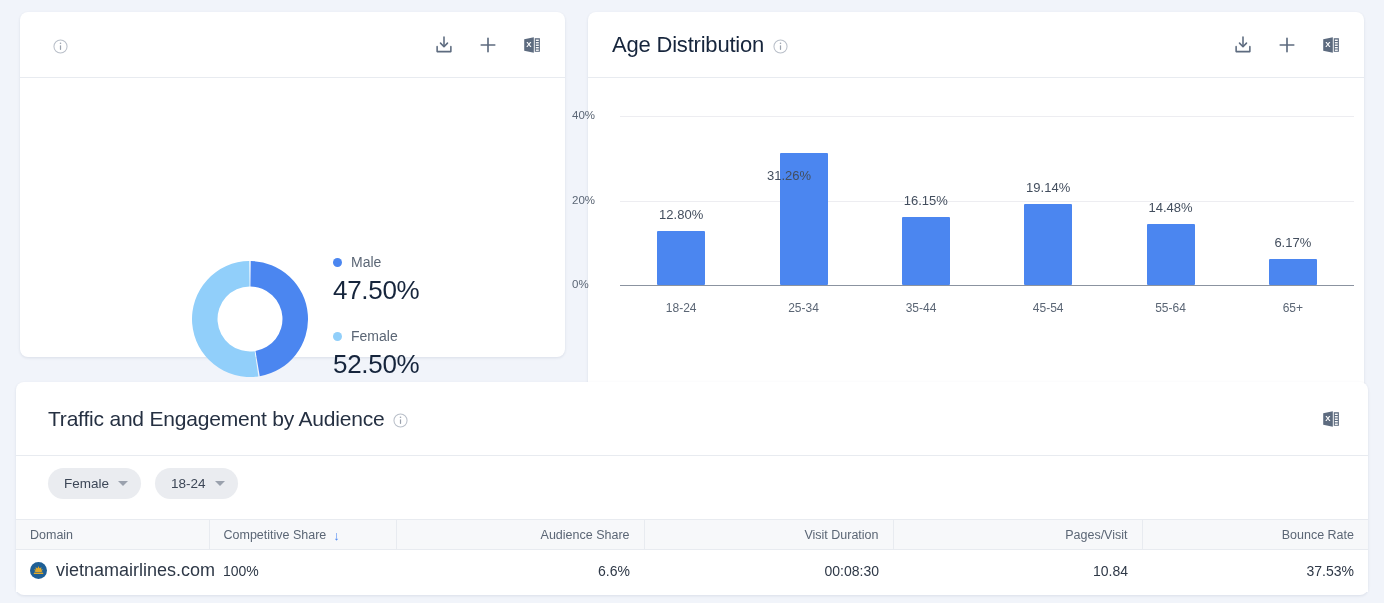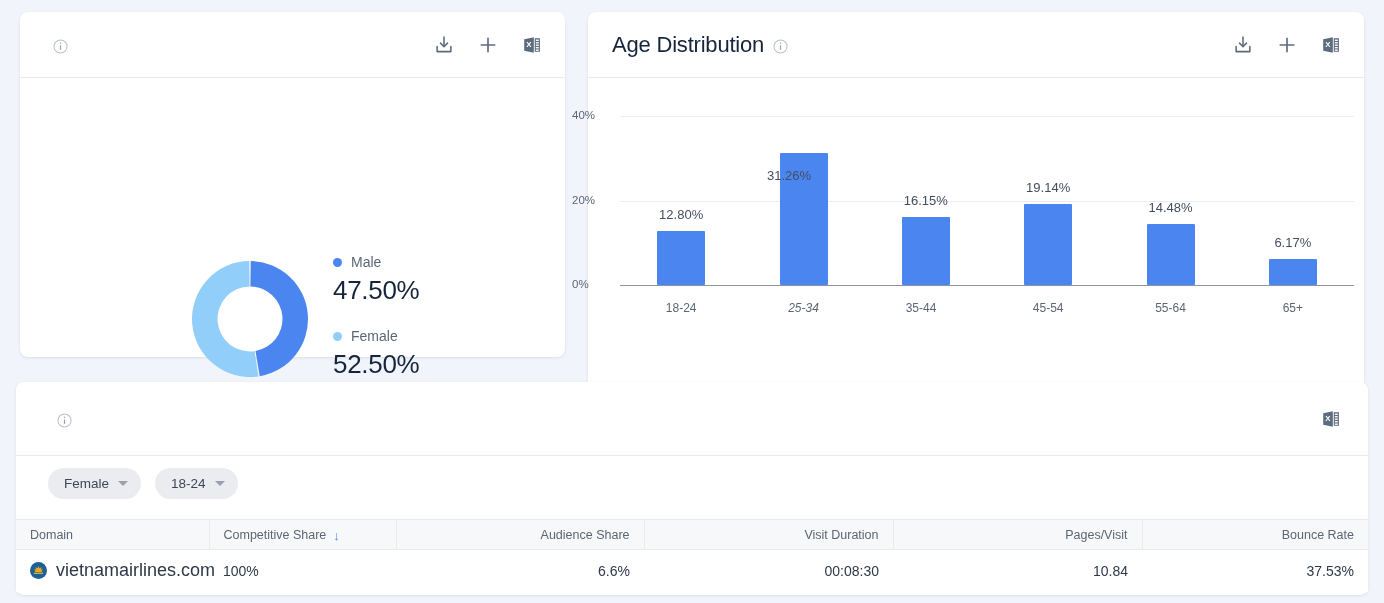--- a/index.html
+++ b/index.html
@@ -362,39 +362,40 @@
           <div class="grid-line" style="left: 32px; width: 734px; top: 122.5px;"></div>
           <div class="ytick" style="left: -16px; top: 115.5px;">20%</div>
           <div class="grid-line" style="left: 32px; width: 734px; top: 38px;"></div>
           <div class="ytick" style="left: -16px; top: 31px;">40%</div>
           <div class="axis-line" style="left: 32px; width: 734px; top: 207px;"></div>
           <div class="bar" style="left: 69.1667px; top: 152.92px; width: 48px; height: 54.08px; background: rgb(75, 134, 240);"></div>
           <div class="bar-label" style="left: 43.1667px; top: 128.92px; width: 100px;">12.80%</div>
           <div class="xtick" style="left: 43.1667px; top: 223px; width: 100px;">18-24</div>
           <div class="bar" style="left: 191.5px; top: 74.9265px; width: 48px; height: 132.073px; background: rgb(75, 134, 240);"></div>
           <div class="bar-label" style="left: 151px; top: 50.9265px; width: 100px; margin-top: 39px;">31.26%</div>
-          <div class="xtick" style="left: 165.5px; top: 223px; width: 100px; font-style: italic;">25-34</div>
+          <div class="xtick" style="left: 165.5px; top: 223px; width: 100px;">25-34</div>
           <div class="bar" style="left: 313.833px; top: 138.766px; width: 48px; height: 68.2337px; background: rgb(75, 134, 240);"></div>
           <div class="bar-label" style="left: 287.833px; top: 114.766px; width: 100px;">16.15%</div>
           <div class="xtick" style="left: 283px; top: 223px; width: 100px;">35-44</div>
           <div class="bar" style="left: 436.167px; top: 126.133px; width: 48px; height: 80.8665px; background: rgb(75, 134, 240);"></div>
           <div class="bar-label" style="left: 410.167px; top: 102.133px; width: 100px;">19.14%</div>
           <div class="xtick" style="left: 410.167px; top: 223px; width: 100px;">45-54</div>
           <div class="bar" style="left: 558.5px; top: 145.822px; width: 48px; height: 61.178px; background: rgb(75, 134, 240);"></div>
           <div class="bar-label" style="left: 532.5px; top: 121.822px; width: 100px;">14.48%</div>
           <div class="xtick" style="left: 532.5px; top: 223px; width: 100px;">55-64</div>
           <div class="bar" style="left: 680.833px; top: 180.932px; width: 48px; height: 26.0682px; background: rgb(75, 134, 240);"></div>
           <div class="bar-label" style="left: 654.833px; top: 156.932px; width: 100px;">6.17%</div>
           <div class="xtick" style="left: 654.833px; top: 223px; width: 100px;">65+</div>
         </div>
     </div>
   </div>
 
   <div class="card" id="table-card">
     <div class="card-header">
+      <span class="card-title">Traffic and Engagement by Audience</span>
       <span class="info-icon">
         <svg width="15" height="15" viewBox="0 0 16 16">
           <circle cx="8" cy="8" r="7" fill="none" stroke="#b9bfc9" stroke-width="1.1"></circle>
           <circle cx="8" cy="4.6" r="0.85" fill="#9aa1ad"></circle>
           <rect x="7.35" y="6.6" width="1.3" height="5" rx="0.6" fill="#9aa1ad"></rect>
         </svg>
       </span>
       <span class="header-actions">
         <span class="hicon">
           <svg width="22" height="22" viewBox="0 0 24 24">

